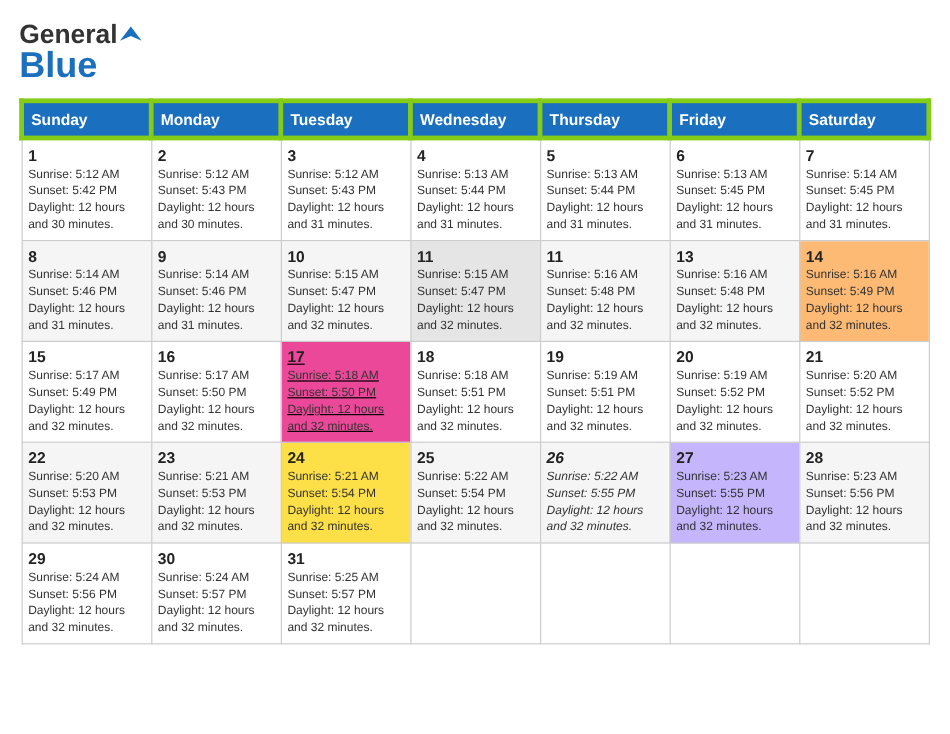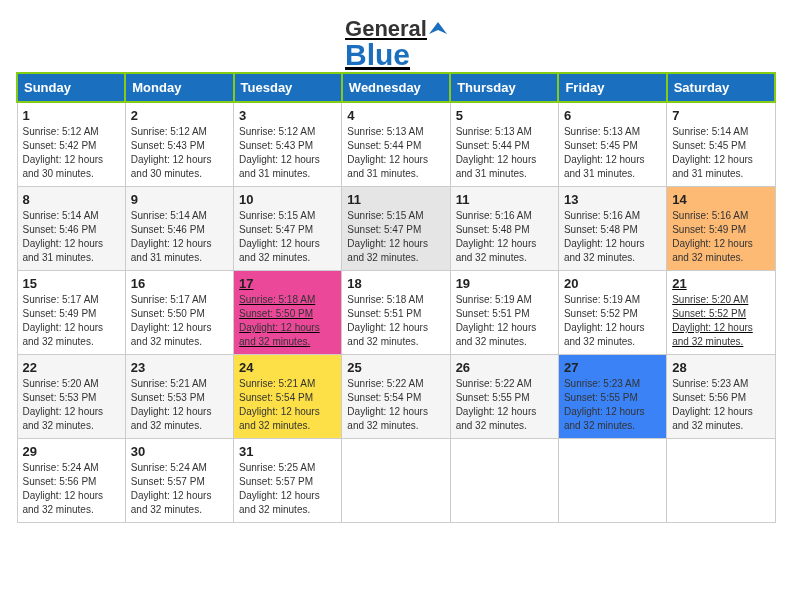--- a/index.html
+++ b/index.html
@@ -5,23 +5,23 @@
     * { box-sizing: border-box; margin: 0; padding: 0; }
     body {
       font-family: Arial, sans-serif;
       background: #fff;
       width: 792px;
       min-height: 612px;
       padding: 16px;
     }
     .header-area {
       display: flex;
-      justify-content: center;
+      justify-content: flex-start;
       align-items: flex-start;
-      text-decoration: underline;
+      margin-bottom: 10px;
     }
     .logo {
       display: flex;
       flex-direction: column;
       align-items: flex-start;
     }
     .title-area {
       text-align: right;
     }
     .month-title {
@@ -39,21 +39,21 @@
       border-collapse: collapse;
       font-size: 11px;
     }
     .calendar-table th {
       background: #1a6fbe;
       color: #fff;
       text-align: left;
       padding: 6px 6px;
       font-size: 13px;
       font-weight: bold;
-      border: 2px solid #84cc16;
+      border: 4px solid #84cc16;
     }
     .calendar-table td {
       border: 1px solid #ccc;
       vertical-align: top;
       padding: 5px 5px;
       width: calc(100% / 7);
       height: 78px;
       background: #fff;
     }
     .calendar-table tr:nth-child(even) td {
@@ -224,21 +224,21 @@
         <div class="day-info">
           Sunrise: 5:19 AM<br>Sunset: 5:51 PM<br>Daylight: 12 hours and 32 minutes.
         </div>
       </td>
         <td style="background: rgb(255, 255, 255);">
         <div class="day-number">20</div>
         <div class="day-info">
           Sunrise: 5:19 AM<br>Sunset: 5:52 PM<br>Daylight: 12 hours and 32 minutes.
         </div>
       </td>
-        <td style="background: rgb(255, 255, 255); text-decoration: underline;">
+        <td style="background: rgb(255, 255, 255);">
         <div class="day-number">21</div>
         <div class="day-info">
           Sunrise: 5:20 AM<br>Sunset: 5:52 PM<br>Daylight: 12 hours and 32 minutes.
         </div>
       </td>
       </tr>
       <tr>
         <td style="background: rgb(245, 245, 245);">
         <div class="day-number">22</div>
         <div class="day-info">
@@ -256,27 +256,27 @@
         <div class="day-info">
           Sunrise: 5:21 AM<br>Sunset: 5:54 PM<br>Daylight: 12 hours and 32 minutes.
         </div>
       </td>
         <td style="background: rgb(245, 245, 245);">
         <div class="day-number">25</div>
         <div class="day-info">
           Sunrise: 5:22 AM<br>Sunset: 5:54 PM<br>Daylight: 12 hours and 32 minutes.
         </div>
       </td>
-        <td style="background: rgb(245, 245, 245);">
+        <td style="background: rgb(245, 245, 245); font-style: italic;">
         <div class="day-number">26</div>
         <div class="day-info">
           Sunrise: 5:22 AM<br>Sunset: 5:55 PM<br>Daylight: 12 hours and 32 minutes.
         </div>
       </td>
-        <td style="background: #3b82f6;">
+        <td style="background: #c4b5fd;">
         <div class="day-number">27</div>
         <div class="day-info">
           Sunrise: 5:23 AM<br>Sunset: 5:55 PM<br>Daylight: 12 hours and 32 minutes.
         </div>
       </td>
         <td style="background: rgb(245, 245, 245);">
         <div class="day-number">28</div>
         <div class="day-info">
           Sunrise: 5:23 AM<br>Sunset: 5:56 PM<br>Daylight: 12 hours and 32 minutes.
         </div>

